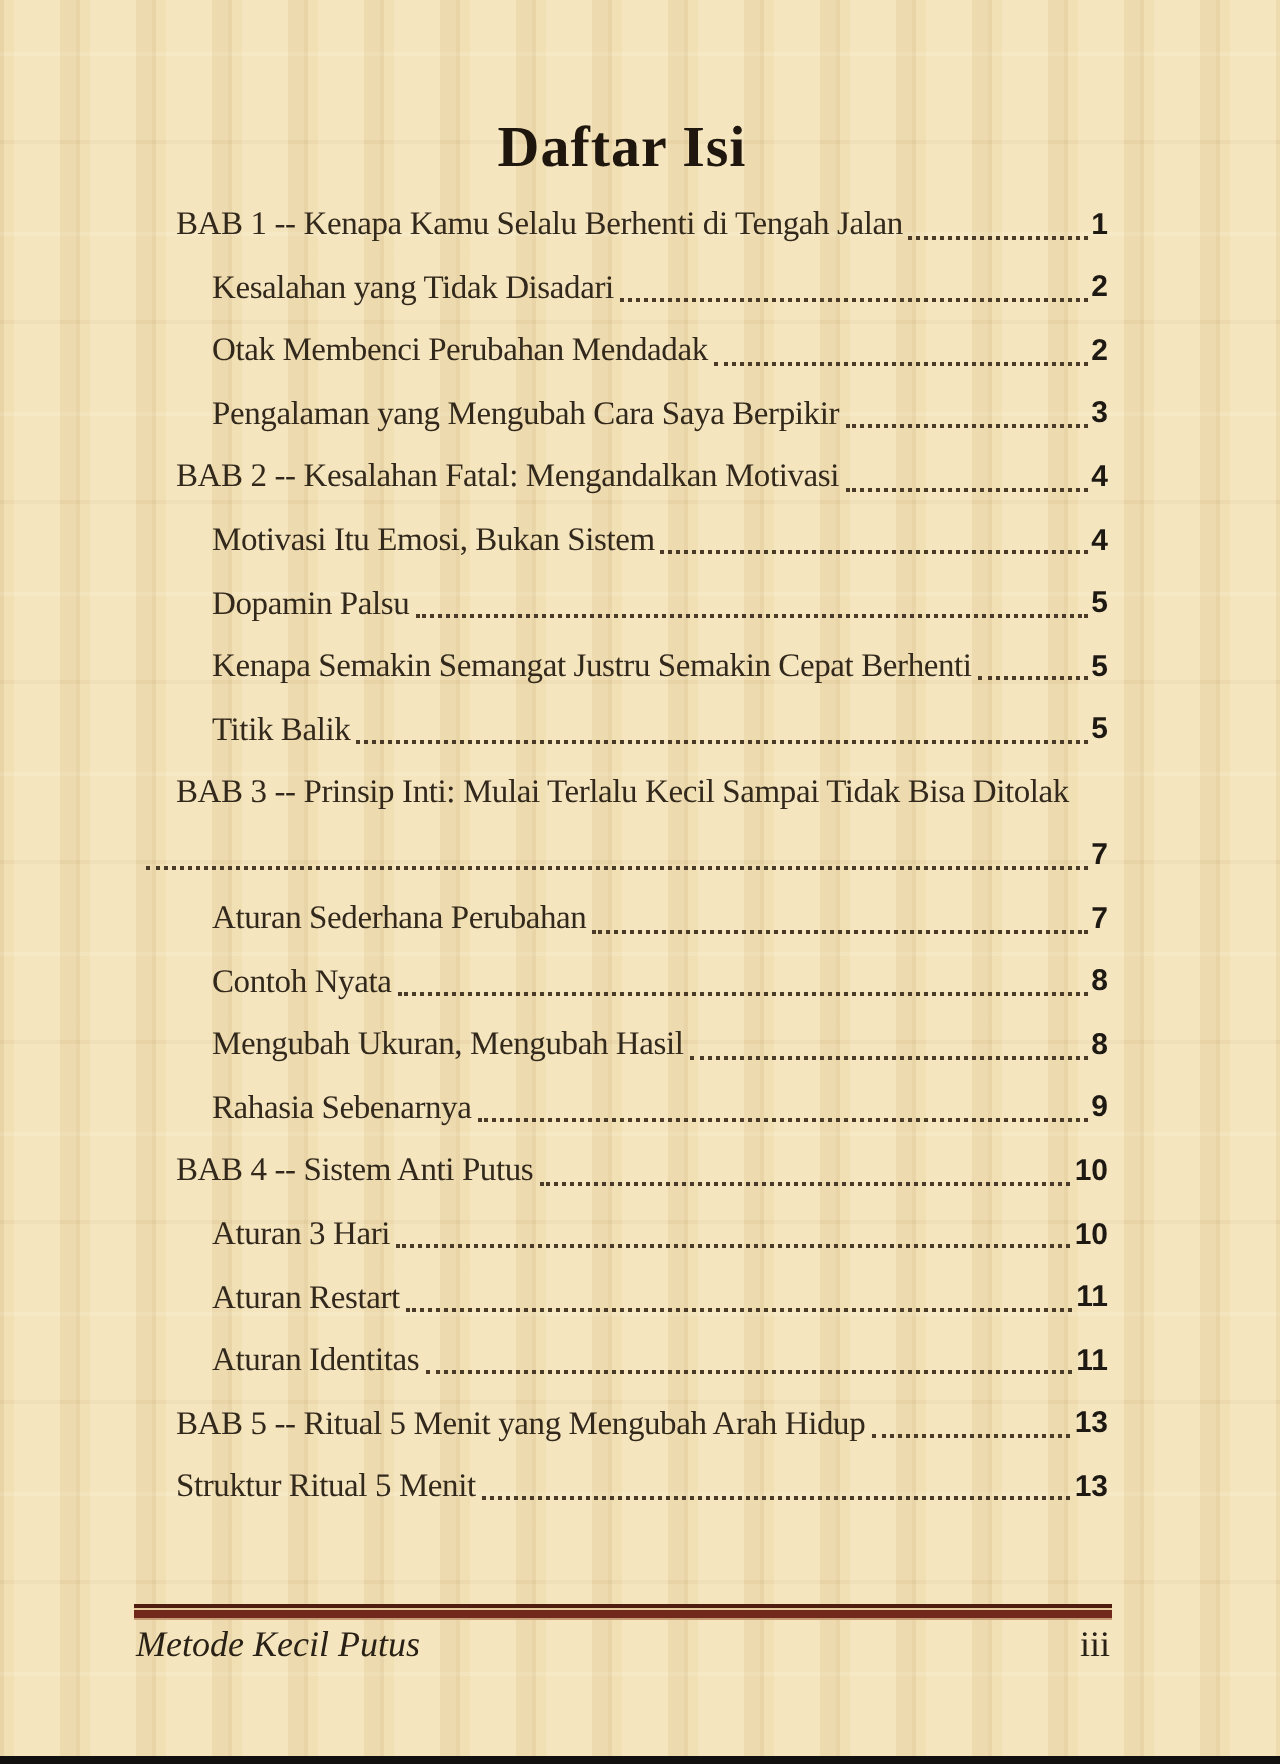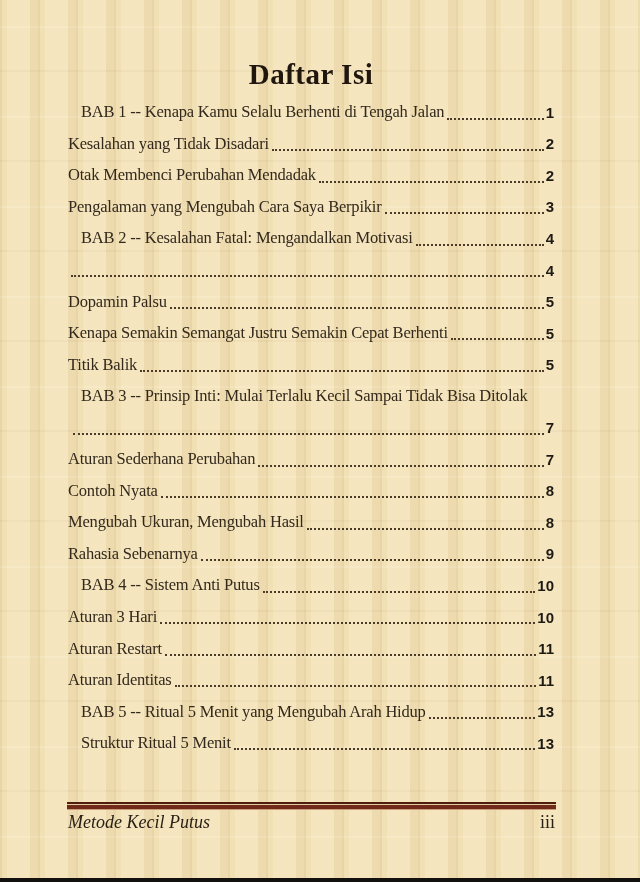--- a/index.html
+++ b/index.html
@@ -52,22 +52,22 @@
     display: flex;
     align-items: flex-end;
     height: 31.55px;
     box-sizing: border-box;
     padding-bottom: 6px;
     font-size: 16.5px;
     letter-spacing: -0.2px;
     color: #32291c;
     cursor: pointer;
   }
-  .toc-row.lvl-chapter      { padding-left: 13px; }
-  .toc-row.lvl-section      { }
+  .toc-row.lvl-chapter      { padding-left: 20px; }
+  .toc-row.lvl-section      { padding-left: 38px; }
   .toc-row.lvl-continuation { padding-left: 2px; }
   .toc-label {
     white-space: nowrap;
     line-height: 1.05;
   }
   .toc-leader {
     flex: 1 1 auto;
     min-width: 6px;
     height: 3px;
     margin: 0 2px 1px 3px;
@@ -147,20 +147,21 @@
         <span class="toc-label">Pengalaman yang Mengubah Cara Saya Berpikir</span>
         <span class="toc-leader"></span>
         <span class="toc-page">3</span>
       </div>
       <div class="toc-row lvl-chapter">
         <span class="toc-label">BAB 2 -- Kesalahan Fatal: Mengandalkan Motivasi</span>
         <span class="toc-leader"></span>
         <span class="toc-page">4</span>
       </div>
       <div class="toc-row lvl-section">
+        <span class="toc-label">Motivasi Itu Emosi, Bukan Sistem</span>
         <span class="toc-leader"></span>
         <span class="toc-page">4</span>
       </div>
       <div class="toc-row lvl-section">
         <span class="toc-label">Dopamin Palsu</span>
         <span class="toc-leader"></span>
         <span class="toc-page">5</span>
       </div>
       <div class="toc-row lvl-section">
         <span class="toc-label">Kenapa Semakin Semangat Justru Semakin Cepat Berhenti</span>

